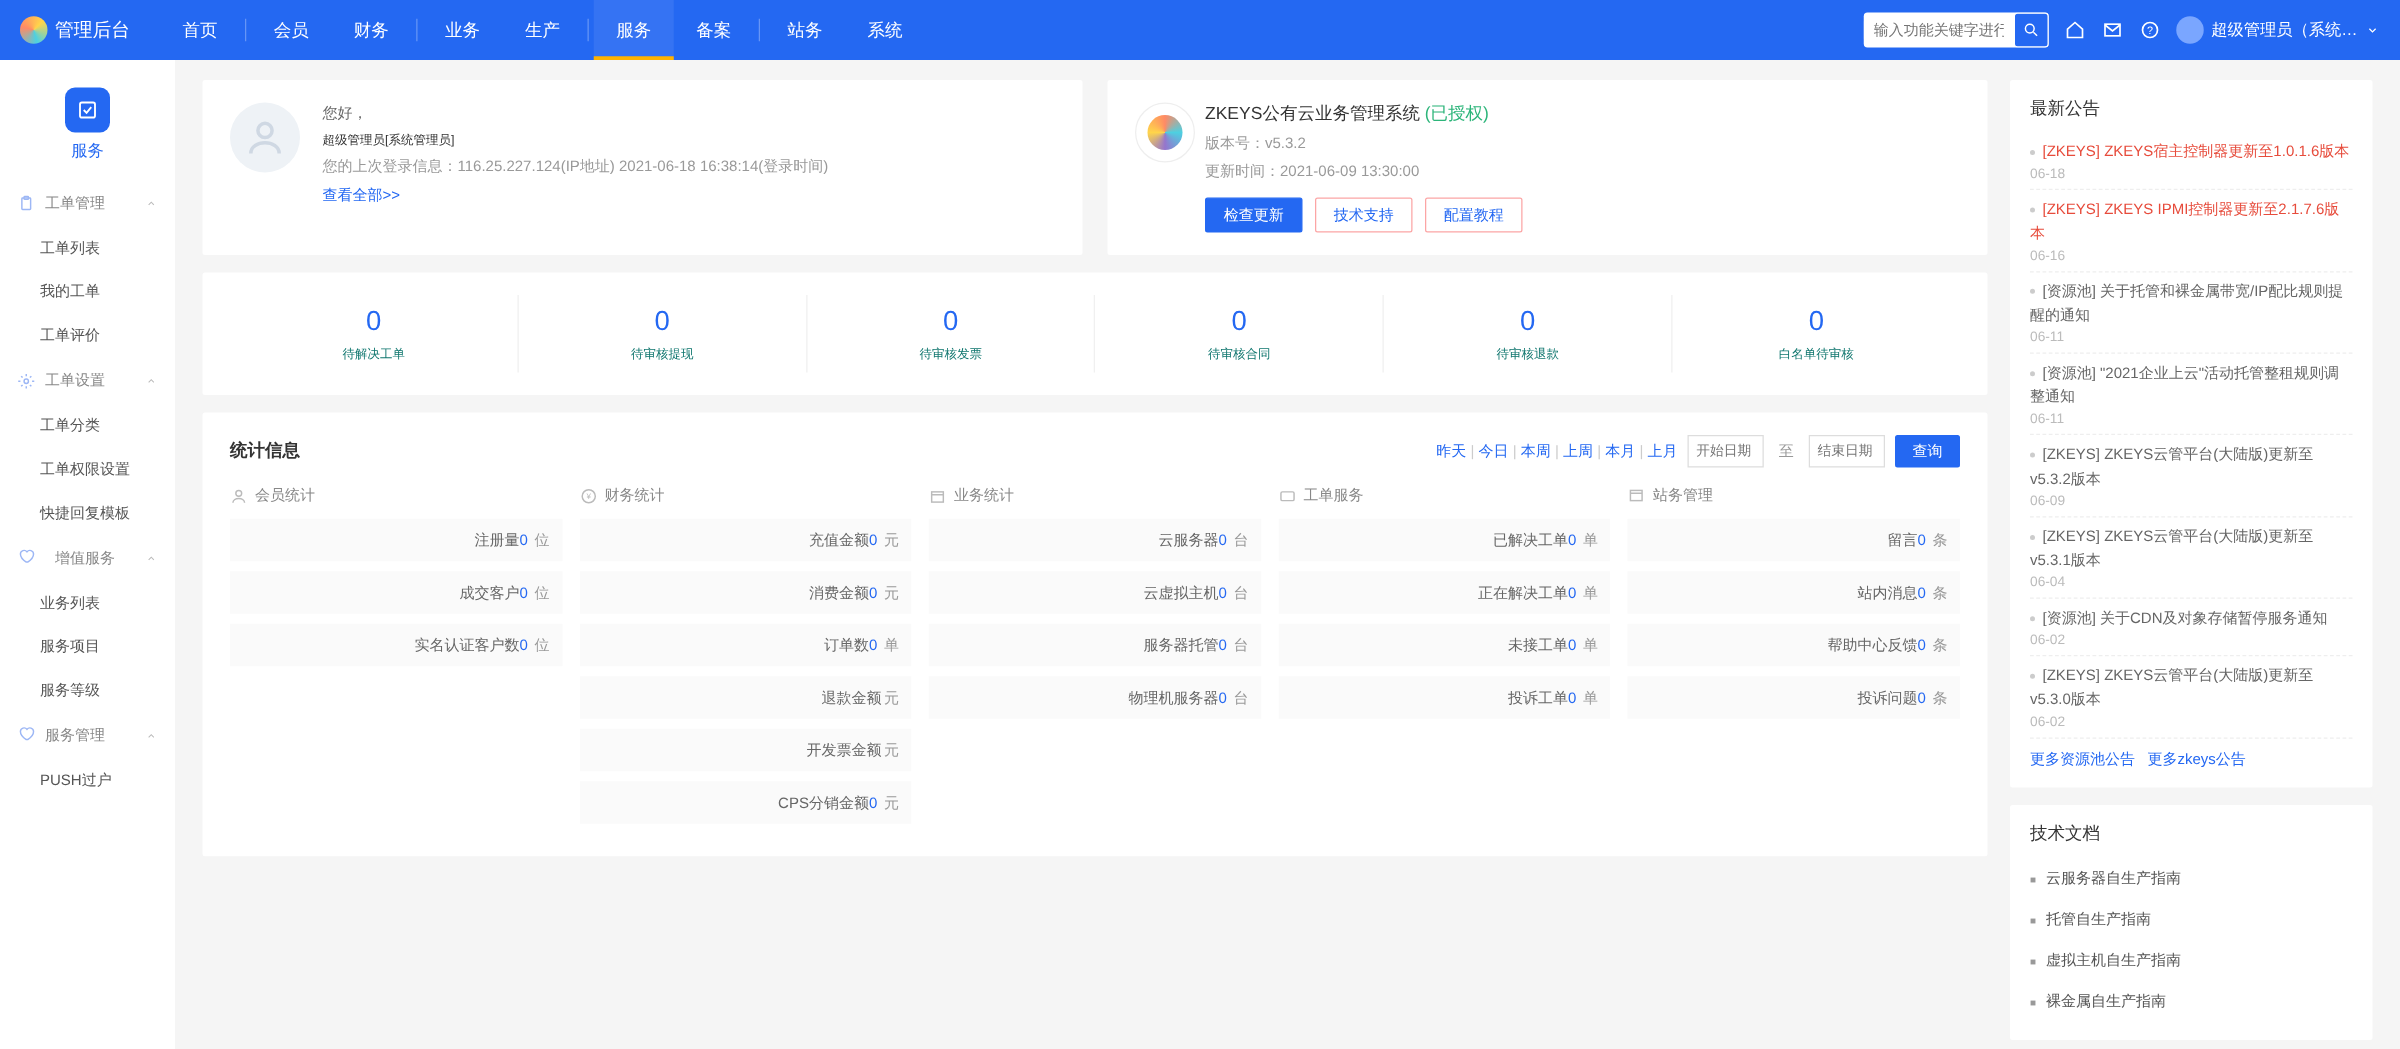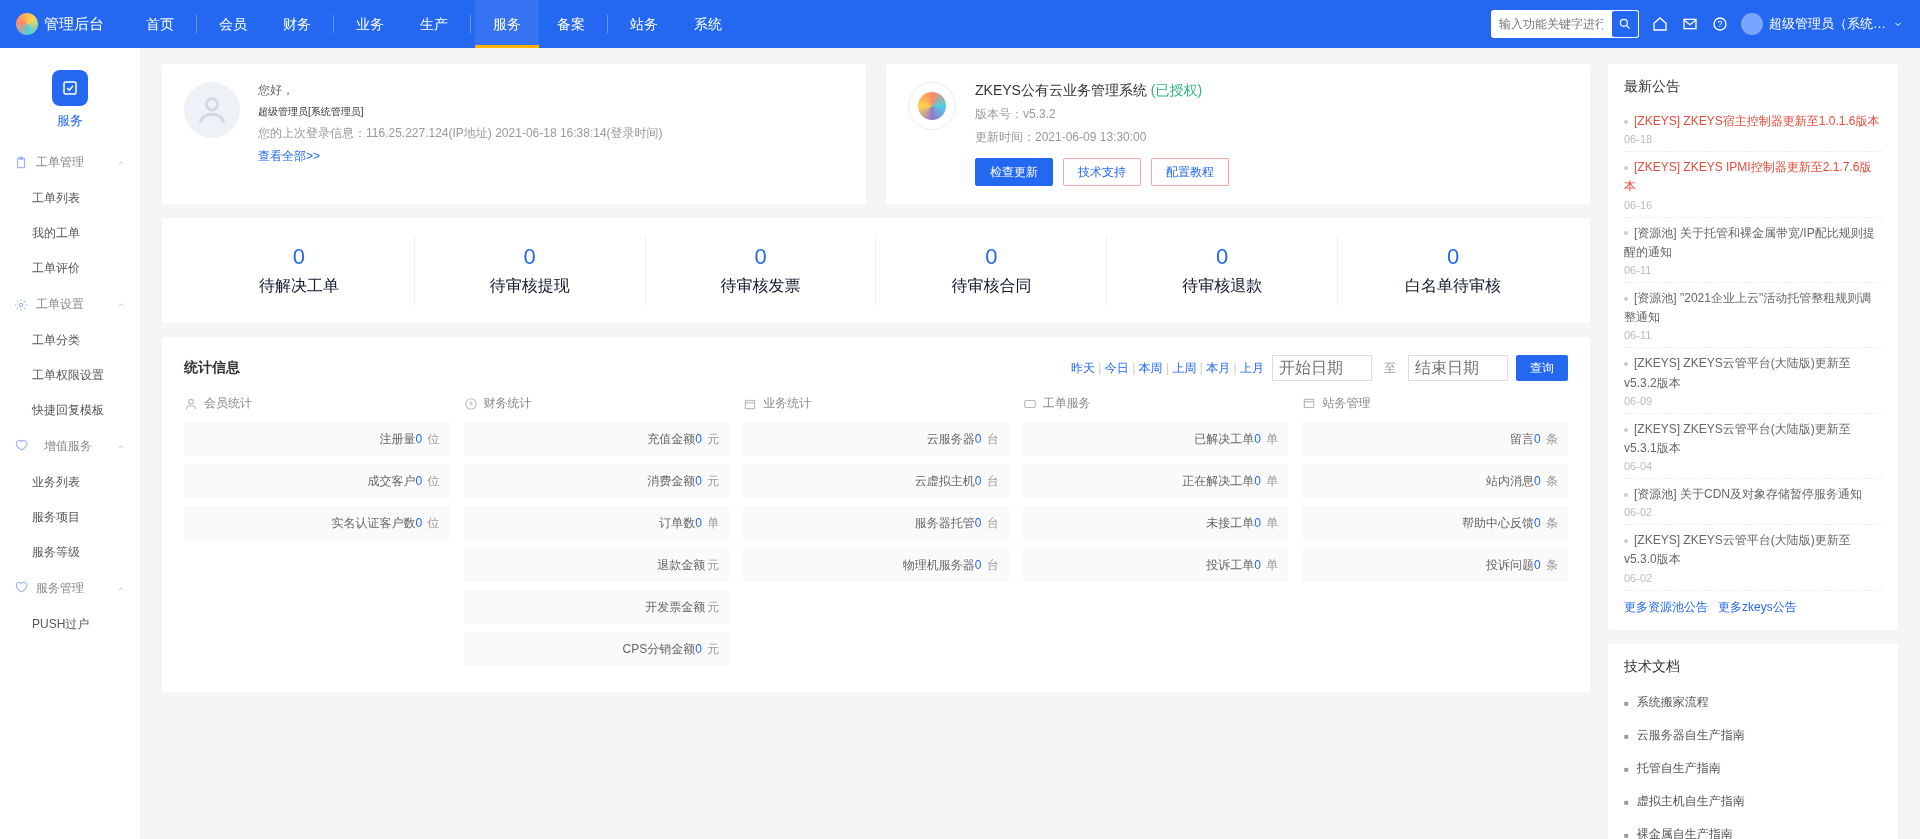--- a/index.html
+++ b/index.html
@@ -42,45 +42,45 @@
   
   .welcome-row{display:flex;gap:20px}
   .welcome-card{flex:1;display:flex;gap:18px}
   .avatar-lg{width:56px;height:56px;border-radius:50%;background:#eef2f6;display:flex;align-items:center;justify-content:center}
   .welcome-text{display:flex;flex-direction:column;gap:6px}
   .greet{color:#666;font-size:12px}
   .who{font-size:10px;color:#333}
   .meta{color:#999;font-size:12px}
   .link{color:#2468f2;font-size:12px;cursor:pointer}
 
-  .sysinfo-card{flex:1;display:flex;gap:19px}
+  .sysinfo-card{flex:1;display:flex;gap:8px}
   .sys-logo{width:48px;height:48px;border-radius:50%;background:#fff;border:1px solid #eee;display:flex;align-items:center;justify-content:center}
   .sys-logo-inner{width:28px;height:28px;border-radius:50%;background:conic-gradient(#ff8a65,#4dd0e1,#9575cd,#ffd54a,#ff8a65)}
   .sys-text{display:flex;flex-direction:column;gap:6px}
   .sys-title{font-size:14px}
   .sys-title .badge{color:#2db57a}
   .btn-row{display:flex;gap:10px;margin-top:6px}
   .btn{height:28px;padding:0 14px;border-radius:2px;font-size:12px;cursor:pointer;display:inline-flex;align-items:center}
   .btn-primary{background:#2468f2;color:#fff;border:1px solid #2468f2}
   .btn-outline{background:#fff;color:#2468f2;border:1px solid #fca5a5}
 
   
   .stat-strip{display:flex}
   .stat{flex:1;text-align:center;padding:8px 0}
   .stat + .stat{border-left:1px solid #f0f0f0}
   .stat-num{color:#2468f2;font-size:22px;font-weight:500}
-  .stat-label{color:#0f172a;font-size:16px;margin-top:6px}
+  .stat-label{color:#0f766e;font-size:10px;margin-top:6px}
 
   
   .stats-card .header{display:flex;justify-content:space-between;align-items:center;margin-bottom:14px}
   .header-title{font-size:14px;font-weight:600}
   .date-links{display:flex;align-items:center;gap:8px;color:#2468f2;font-size:12px}
   .date-links span{cursor:pointer}
   .sep{color:#ccc}
-  .date-input{border:1px solid #ddd;height:26px;width:100px;padding:0 6px;font-size:16px;color:#000000;background:#fff}
+  .date-input{border:1px solid #ddd;height:26px;width:61px;padding:0 6px;font-size:11px;color:#000000;background:#fff}
   .to{color:#999;margin:0 4px}
   .btn-query{background:#2468f2;color:#fff;height:26px;padding:0 14px;border:none;border-radius:2px;font-size:12px;cursor:pointer}
 
   .grid5{display:flex;gap:14px}
   .col{flex:1;min-width:0}
   .col-head{display:flex;align-items:center;gap:6px;color:#888;font-size:12px;margin-bottom:10px}
   .col-head svg{width:14px;height:14px;color:#bbb}
   .row{display:flex;justify-content:flex-end;align-items:center;background:#fafafa;height:34px;padding:0 10px;font-size:12px;color:#666;margin-bottom:8px}
   .row .v{color:#2468f2}
   .row .u{color:#999;margin-left:2px}
@@ -532,21 +532,20 @@
             </div>
           </div>
         <div class="more-row">
           <a>更多资源池公告</a>&nbsp;&nbsp;
           <a>更多zkeys公告</a>
         </div>
       </div>
       <div class="card card-sm">
         <div class="aside-title">技术文档</div>
         <ul class="doc-list" id="doc-list">
-            <li>系统搬家流程</li>
             <li>云服务器自生产指南</li>
             <li>托管自生产指南</li>
             <li>虚拟主机自生产指南</li>
             <li>裸金属自生产指南</li>
           </ul>
       </div>
     </div>
   </div>
 </div>
 

